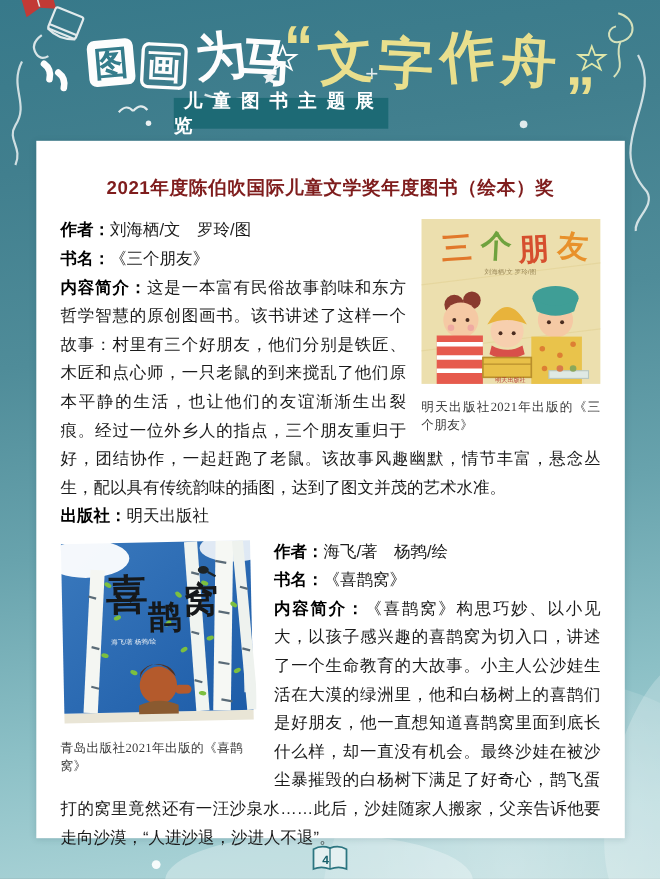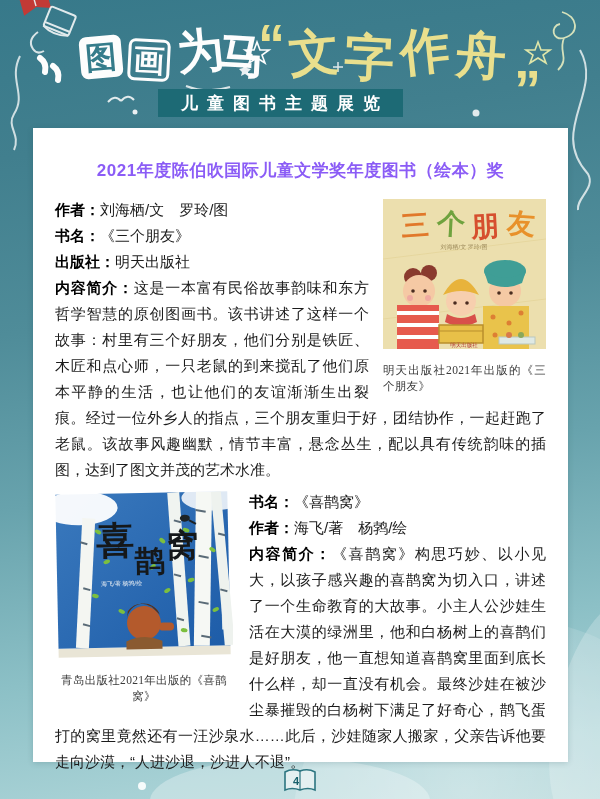--- a/index.html
+++ b/index.html
@@ -15,27 +15,27 @@
         background:rgba(255,255,255,.22);transform:rotate(14deg);z-index:1;}
   
   .title-ch{position:absolute;font-weight:bold;color:#fdfdfd;line-height:1;z-index:3;}
   .ch-box{width:42px;height:42px;display:flex;align-items:center;justify-content:center;
           font-size:31px;border-radius:7px;}
   .ch-box.filled{background:#fdfdfd;color:#357c8b;}
   .ch-box.outlined{border:3px solid #fdfdfd;color:#fdfdfd;}
   .ch-big{font-size:47px;}
   .ch-yellow{color:#e9df8d;font-size:50px;}
   .quote-yellow{color:#e9df8d;font-weight:bold;position:absolute;z-index:3;font-size:54px;line-height:1;}
-  .banner{position:absolute;left:158px;top:89px;width:245px;height:28px;background:#1d6a75;
+  .banner{position:absolute;left:158px;top:89px;width:195px;height:28px;background:#1d6a75;
           color:#ffffff;font-size:17px;font-weight:bold;letter-spacing:9px;text-indent:9px;
           display:flex;align-items:center;justify-content:center;z-index:3;}
   
   .card{position:absolute;left:33px;top:128px;width:535px;height:634px;background:#ffffff;
         padding:0 22px;box-sizing:border-box;z-index:2;box-shadow:0 1px 6px rgba(20,60,70,.18);}
-  .award-title{margin:0;padding-top:31px;text-align:center;color:#8b5cf6;
+  .award-title{margin:0;padding-top:31px;text-align:center;color:#7f1d1d;
                font-size:17px;font-weight:bold;letter-spacing:.5px;}
   .book-sec{margin-top:15px;font-size:15px;line-height:26px;color:#1b1b1b;text-align:justify;}
   .book-sec p{margin:0;}
   .book-sec b{color:#000;}
   .cover-fig{margin:2px 0 6px 0;}
   .fig-right{float:right;width:163px;margin-left:14px;}
   .fig-left{float:left;width:178px;margin-right:16px;}
   .cover-fig figcaption{font-family:"Liberation Serif",serif;
         font-size:11.5px;line-height:16px;color:#3a3a3a;margin-top:5px;letter-spacing:.3px;}
   .clear{clear:both;}
@@ -161,22 +161,22 @@
           </g>
           <rect x="116" y="138" width="36" height="7" fill="#dfe9e4" stroke="#b9c7bf" stroke-width="1"></rect>
           <circle cx="126" cy="136" r="3" fill="#d87a4a"></circle>
             <circle cx="138" cy="136" r="3" fill="#8aa85a"></circle>
           <text x="81" y="148" font-size="5.5" fill="#b23a32" text-anchor="middle">明天出版社</text>
         </svg>
         <figcaption>明天出版社2021年出版的《三个朋友》</figcaption>
       </figure>
       <p><b>作者：</b><span>刘海栖/文　罗玲/图</span></p>
       <p><b>书名：</b><span>《三个朋友》</span></p>
+      <p><b>内容简介：</b><span>这是一本富有民俗故事韵味和东方哲学智慧的原创图画书。该书讲述了这样一个故事：村里有三个好朋友，他们分别是铁匠、木匠和点心师，一只老鼠的到来搅乱了他们原本平静的生活，也让他们的友谊渐渐生出裂痕。经过一位外乡人的指点，三个朋友重归于好，团结协作，一起赶跑了老鼠。该故事风趣幽默，情节丰富，悬念丛生，配以具有传统韵味的插图，达到了图文并茂的艺术水准。</span></p>
       <p><b>出版社：</b><span>明天出版社</span></p>
-      <p><b>内容简介：</b><span>这是一本富有民俗故事韵味和东方哲学智慧的原创图画书。该书讲述了这样一个故事：村里有三个好朋友，他们分别是铁匠、木匠和点心师，一只老鼠的到来搅乱了他们原本平静的生活，也让他们的友谊渐渐生出裂痕。经过一位外乡人的指点，三个朋友重归于好，团结协作，一起赶跑了老鼠。该故事风趣幽默，情节丰富，悬念丛生，配以具有传统韵味的插图，达到了图文并茂的艺术水准。</span></p>
       <div class="clear"></div>
     </section>
 
     <section class="book-sec" style="margin-top:6px;">
       <figure class="cover-fig fig-left">
         <svg width="178" height="168" viewBox="0 0 178 168">
           <defs>
             <linearGradient id="bg2" x1="0" y1="0" x2="1" y2="1">
               <stop offset="0" stop-color="#3a79bd"></stop>
                 <stop offset="1" stop-color="#1d5ca8"></stop>
@@ -238,24 +238,24 @@
 
             <g>
               <circle cx="88" cy="132" r="17" fill="#b45a2c"></circle>
               <path d="M71,128 A17,17 0 0 1 104,124 L96,116 Q82,108 72,120 Z" fill="#57301c"></path>
               <path d="M70,150 q18,-8 36,0 l0,8 l-36,0 Z" fill="#8a5a30"></path>
               <rect x="103" y="132" width="15" height="8" rx="4" fill="#b45a2c"></rect>
             </g>
             <rect x="166" y="116" width="6" height="24" fill="#eef2ee" opacity=".9"></rect>
           </g>
         </svg>
-        <figcaption style="text-align:center;">青岛出版社2021年出版的《喜鹊窝》</figcaption>
+        <figcaption style="text-align:left;">青岛出版社2021年出版的《喜鹊窝》</figcaption>
       </figure>
+      <p><b>作者：</b><span>海飞/著　杨鹁/绘</span></p>
       <p><b>书名：</b><span>《喜鹊窝》</span></p>
-      <p><b>作者：</b><span>海飞/著　杨鹁/绘</span></p>
       <p><b>内容简介：</b><span>《喜鹊窝》构思巧妙、以小见大，以孩子感兴趣的喜鹊窝为切入口，讲述了一个生命教育的大故事。小主人公沙娃生活在大漠的绿洲里，他和白杨树上的喜鹊们是好朋友，他一直想知道喜鹊窝里面到底长什么样，却一直没有机会。最终沙娃在被沙尘暴摧毁的白杨树下满足了好奇心，鹊飞蛋打的窝里竟然还有一汪沙泉水……此后，沙娃随家人搬家，父亲告诉他要走向沙漠，“人进沙退，沙进人不退”。</span></p>
       <div class="clear"></div>
     </section>
   </div>
 
   <svg class="footer-icon" width="38" height="28" viewBox="0 0 38 28">
     <path d="M4,5 Q11,1 19,4 Q27,1 34,5 L34,23 Q27,20 19,23 Q11,20 4,23 Z" fill="#e4f0f1" stroke="#2c7580" stroke-width="1.6"></path>
     <line x1="19" y1="4" x2="19" y2="23" stroke="#2c7580" stroke-width="1.2"></line>
     <text x="12" y="18" font-size="11" font-weight="bold" fill="#17606b" font-family="Liberation Sans, sans-serif">4</text>
   </svg>

